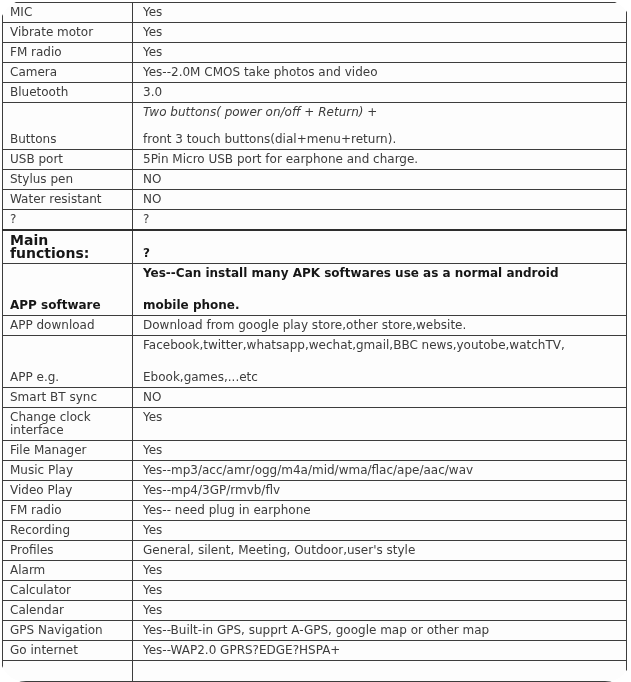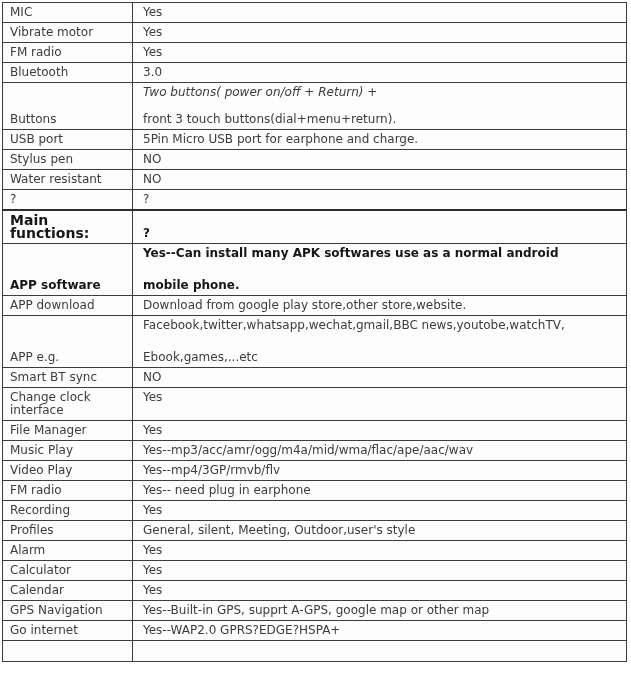--- a/index.html
+++ b/index.html
@@ -3,20 +3,21 @@
 <meta charset="utf-8">
 <style>
   html, body { margin: 0; padding: 0; background: #ffffff; }
   .page {
     width: 631px;
     height: 682px;
     overflow: hidden;
     background: #ffffff;
     font-family: "DejaVu Sans", sans-serif;
     position: relative;
+    border-radius: 26px;
   }
   table.spec {
     border-collapse: collapse;
     table-layout: fixed;
     width: 624px;
     margin: 2px 0 0 2px;
   }
   col.c1 { width: 130px; }
   col.c2 { width: 494px; }
   td {
@@ -74,20 +75,28 @@
         <tr>
           <td class="label-cell">
             <div class="label-text">FM radio</div>
           </td>
           <td class="value-cell">
             <div class="vtext">Yes</div>
           </td>
         </tr>
         <tr>
           <td class="label-cell">
+            <div class="label-text">Camera</div>
+          </td>
+          <td class="value-cell">
+            <div class="vtext">Yes--2.0M CMOS  take photos and video</div>
+          </td>
+        </tr>
+        <tr>
+          <td class="label-cell">
             <div class="label-text">Bluetooth</div>
           </td>
           <td class="value-cell">
             <div class="vtext">3.0</div>
           </td>
         </tr>
         <tr>
           <td class="label-cell">
             <div class="label-text">Buttons</div>
           </td>

